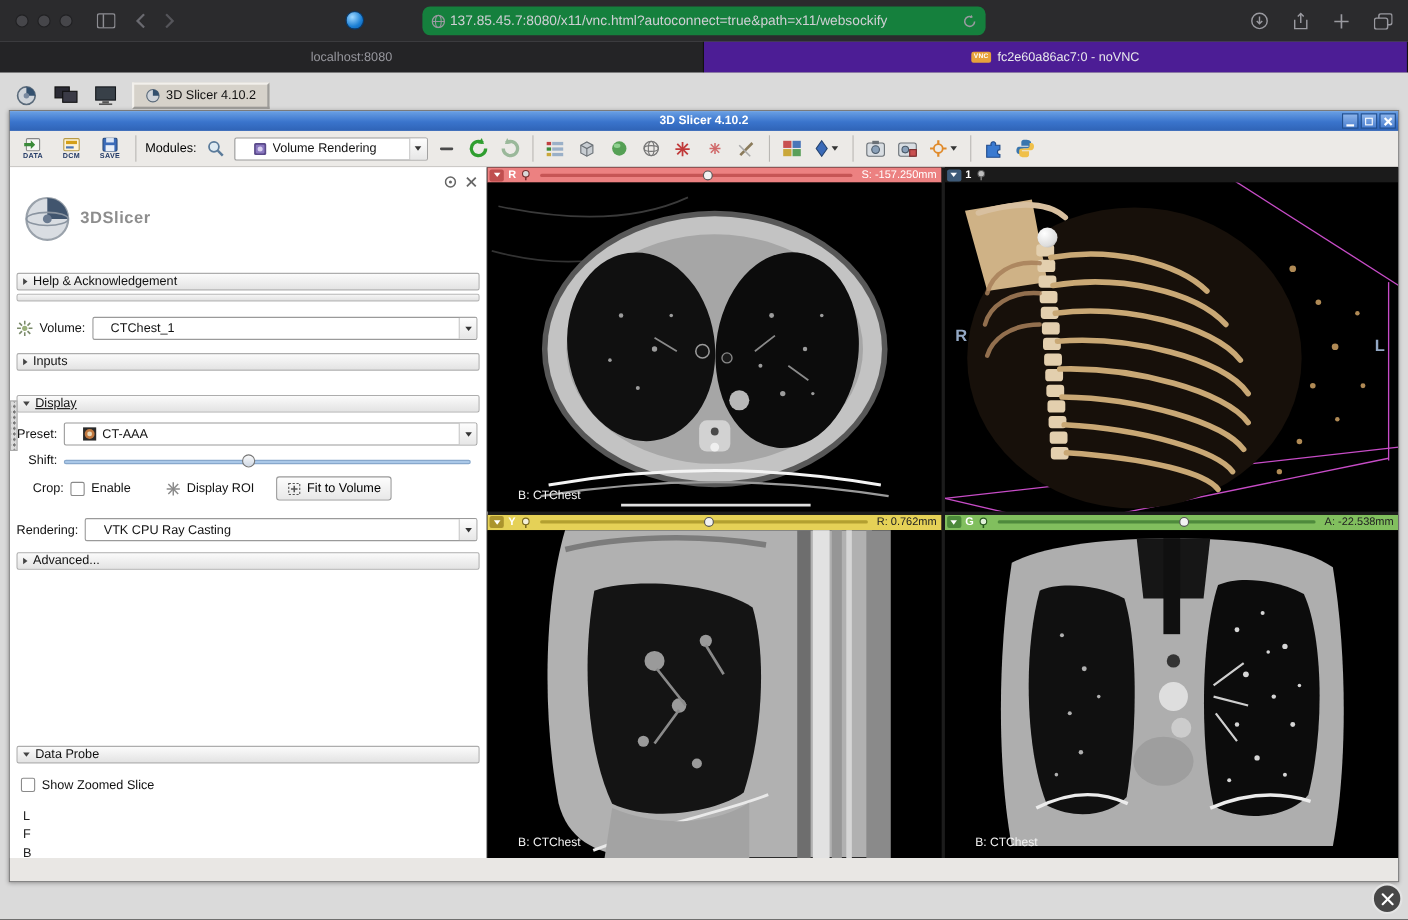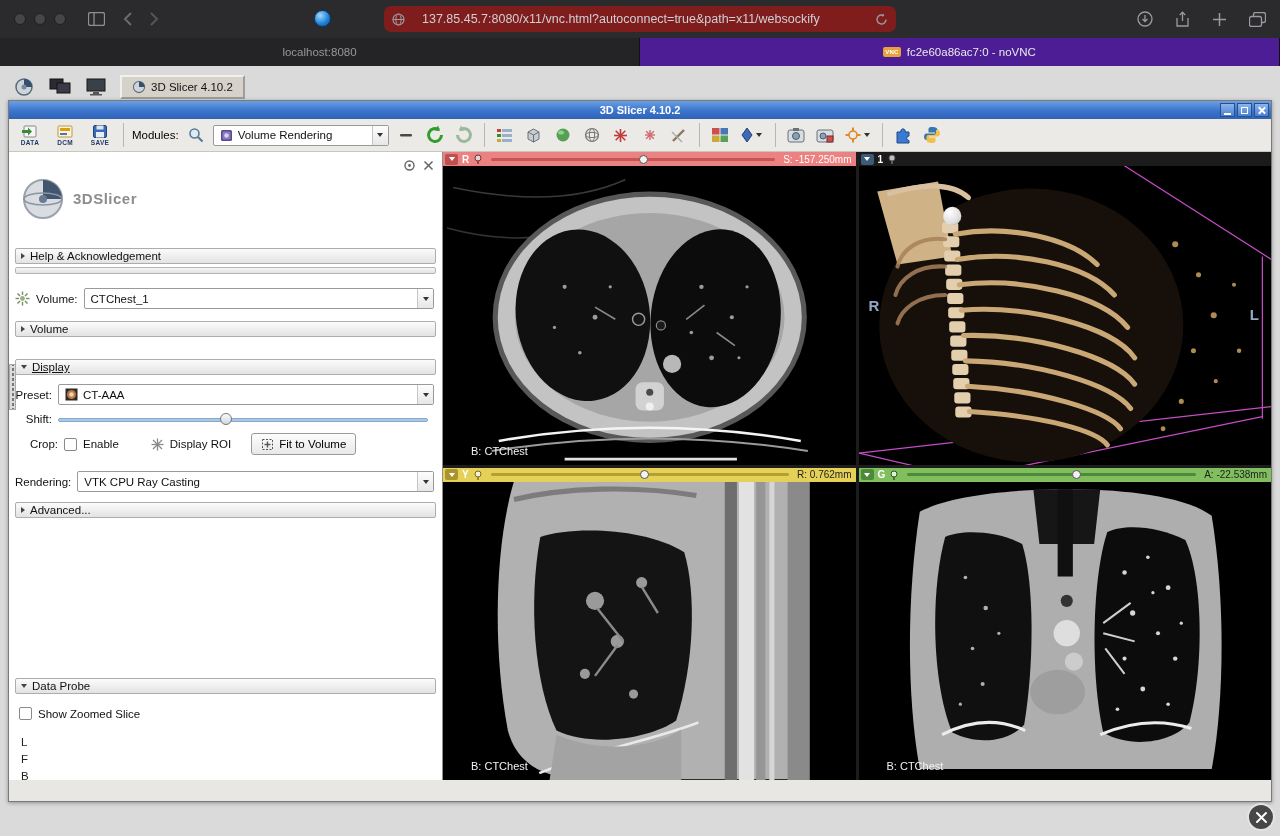--- a/index.html
+++ b/index.html
@@ -8,22 +8,22 @@
           font-family:"Liberation Sans","DejaVu Sans",sans-serif;background:#d9d9d9;}
 
   
   .mac-bar{position:absolute;left:0;top:0;width:1280px;height:38px;background:#2b2b2d;
            display:flex;align-items:center;}
   .traffic{display:flex;gap:8px;margin-left:14px;}
   .tl{width:12px;height:12px;border-radius:50%;background:#46464a;border:1px solid #202022;}
   .nav-ico{margin-left:18px;color:#8e8e93;display:flex;align-items:center;}
   .favicon-circle{position:absolute;left:314px;top:10px;width:17px;height:17px;border-radius:50%;
            background:radial-gradient(circle at 35% 30%,#9fd8ff,#1b7fd4 60%,#0b5aa8);border:1px solid #0a3a6a;}
-  .url-pill{position:absolute;left:384px;top:6px;width:512px;height:26px;background:#7f1d1d;
-            border-radius:7px;display:flex;align-items:center;padding:0 8px;gap:17px;}
+  .url-pill{position:absolute;left:384px;top:6px;width:512px;height:26px;background:#15803d;
+            border-radius:7px;display:flex;align-items:center;padding:0 8px;gap:4px;}
   .url-text{color:#cfcfd4;font-size:12.5px;white-space:nowrap;overflow:hidden;}
   .right-icos{position:absolute;right:14px;top:0;height:38px;display:flex;align-items:center;gap:22px;color:#9a9aa0;}
 
   .tab-bar{position:absolute;left:0;top:38px;width:1280px;height:28px;background:#1d1d1f;display:flex;}
   .tab{flex:1;display:flex;align-items:center;justify-content:center;gap:6px;font-size:11.5px;
        color:#96969c;background:#242426;border-right:1px solid #111;}
   .tab.active{background:#4c1d95;color:#e9e9ec;}
   .vnc-chip{background:#e8a23c;color:#fff;font-size:6px;font-weight:bold;border-radius:2px;
             padding:2px 2px;line-height:1;letter-spacing:.3px;}
 
@@ -54,21 +54,21 @@
            border-bottom:1px solid #d2d0cd;font-size:11.5px;padding-left:4px;color:#000;}
   .menu-item{padding:2px 7px;}
   .toolbar{height:33px;background:#eceae7;border-bottom:1px solid #c9c7c4;display:flex;align-items:center;
            gap:5px;padding:0 6px;font-size:11.5px;}
   .tb-big{display:flex;flex-direction:column;align-items:center;justify-content:center;width:30px;height:30px;}
   .tb-cap{font-size:6.5px;font-weight:bold;color:#233a66;margin-top:1px;letter-spacing:.3px;}
   .tb-sep{width:1px;height:24px;background:#b9b7b4;margin:0 3px;}
   .ico-btn{width:24px;height:24px;display:flex;align-items:center;justify-content:center;}
 
   .combo{display:flex;align-items:center;background:#fff;border:1px solid #9a9a9a;border-radius:2px;
-         height:21px;font-size:11.5px;padding-left:6px;gap:5px;color:#111;}
+         height:21px;font-size:11.5px;padding-left:16px;gap:5px;color:#111;}
   .combo-text{white-space:nowrap;overflow:hidden;}
   .combo-arrow{margin-left:auto;width:16px;align-self:stretch;border-left:1px solid #c6c6c6;
                background:linear-gradient(#fdfdfd,#e7e7e7);display:flex;align-items:center;justify-content:center;}
   .tri-down{width:0;height:0;border-left:3.5px solid transparent;border-right:3.5px solid transparent;
             border-top:4.5px solid #333;}
   .tri-right{width:0;height:0;border-top:3.5px solid transparent;border-bottom:3.5px solid transparent;
              border-left:4.5px solid #444;}
 
   .win-main{display:flex;height:628px;position:relative;}
   .splitter-dots{position:absolute;left:0;top:212px;width:7px;height:46px;background:#dcdcdc;
@@ -469,21 +469,21 @@
             <div class="combo" style="flex:1;">
               <span class="combo-text">CTChest_1</span>
               <span class="combo-arrow">
                   <span class="tri-down"></span>
                 </span>
             </div>
           </div>
 
           <div class="sec-bar" style="margin-top:12px;">
             <span class="tri-right"></span>
-            <span>Volume</span>
+            <span>Inputs</span>
           </div>
 
           <div class="sec-bar" style="margin-top:22px;text-decoration:underline;">
             <span class="tri-down" style="border-top-color:#444;"></span>
             <span>Display</span>
           </div>
 
           <div class="prow clip" style="margin-top:9px;">
             <span class="rlabel">Preset:</span>
             <div class="combo" style="flex:1;">

